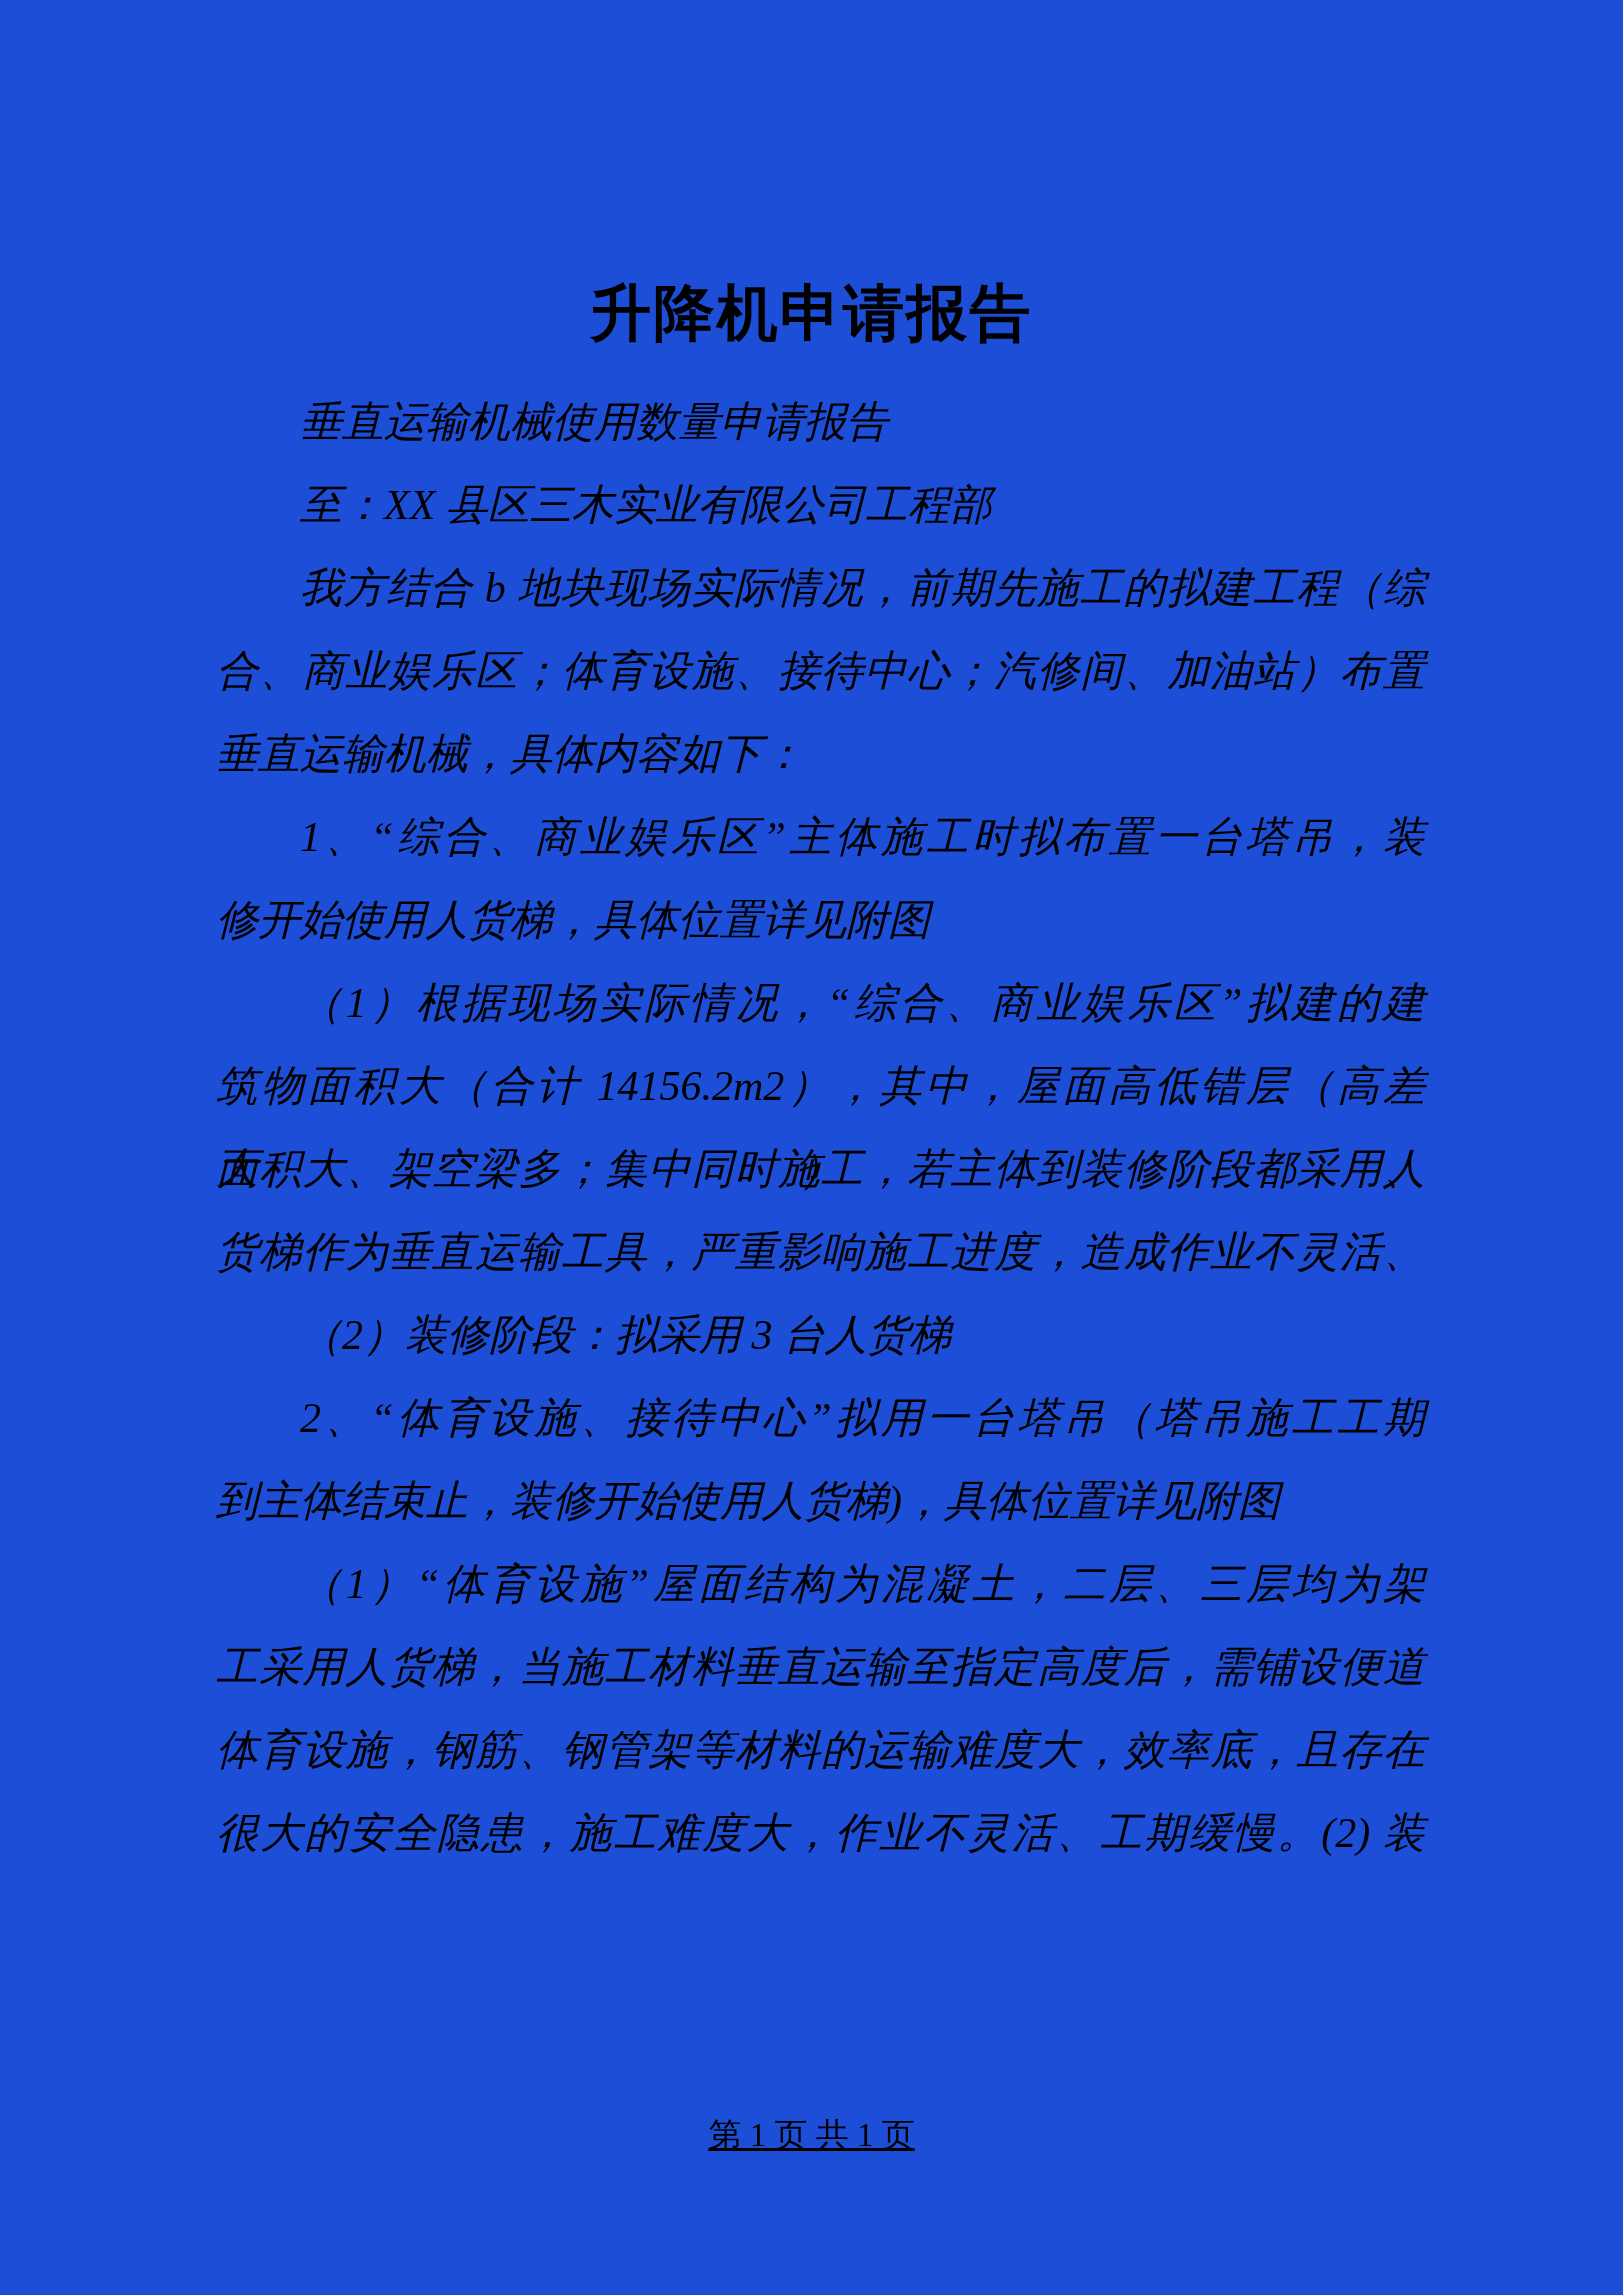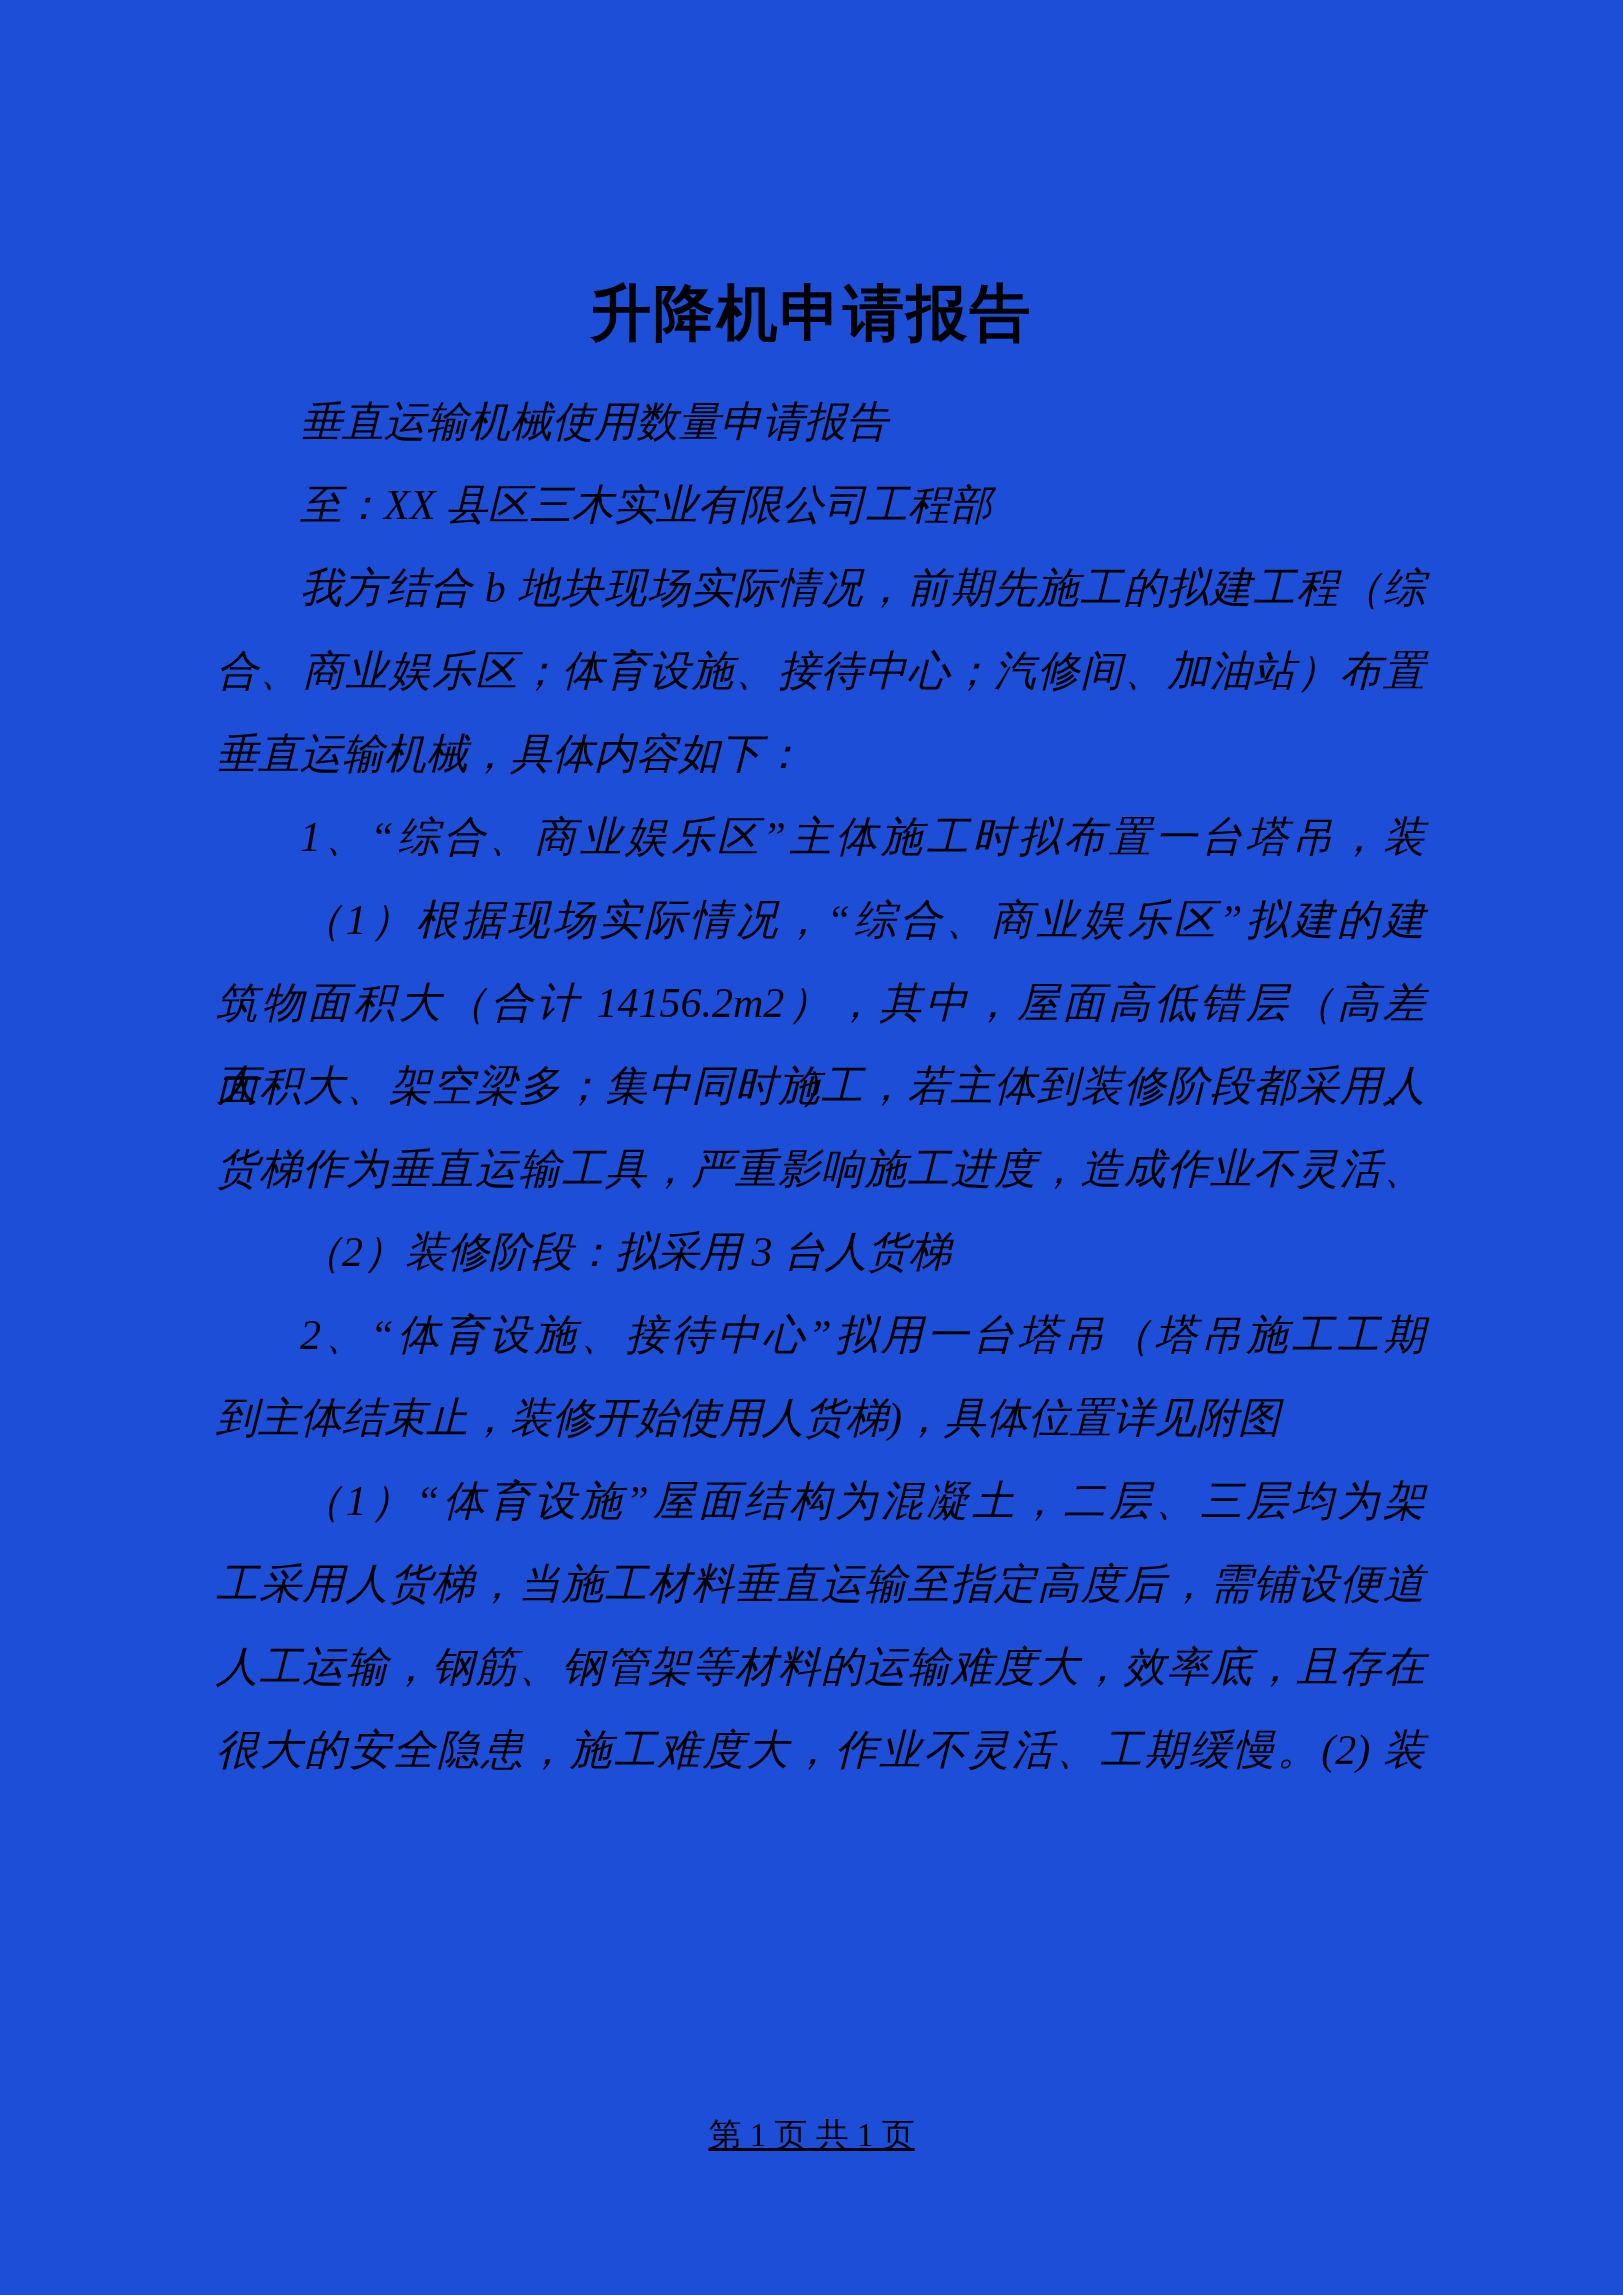--- a/index.html
+++ b/index.html
@@ -74,28 +74,29 @@
 <div class="page">
   <div class="doc-title">升降机申请报告</div>
 
   <div class="doc-body">
       <div class="line left indent">垂直运输机械使用数量申请报告</div>
       <div class="line left indent">至：XX 县区三木实业有限公司工程部</div>
       <div class="line justify indent">我方结合 b 地块现场实际情况，前期先施工的拟建工程（综</div>
       <div class="line justify">合、商业娱乐区；体育设施、接待中心；汽修间、加油站）布置</div>
       <div class="line left">垂直运输机械，具体内容如下：</div>
       <div class="line justify indent">1、“综合、商业娱乐区”主体施工时拟布置一台塔吊，装</div>
+      <div class="line left">修开始使用人货梯，具体位置详见附图</div>
       <div class="line justify indent">（1）根据现场实际情况，“综合、商业娱乐区”拟建的建</div>
       <div class="line justify">筑物面积大（合计 14156.2m2），其中，屋面高低错层（高差大）、</div>
       <div class="line justify">面积大、架空梁多；集中同时施工，若主体到装修阶段都采用人</div>
       <div class="line justify">货梯作为垂直运输工具，严重影响施工进度，造成作业不灵活、</div>
       <div class="line left indent">（2）装修阶段：拟采用 3 台人货梯</div>
       <div class="line justify indent">2、“体育设施、接待中心”拟用一台塔吊（塔吊施工工期</div>
       <div class="line left">到主体结束止，装修开始使用人货梯)，具体位置详见附图</div>
       <div class="line justify indent">（1）“体育设施”屋面结构为混凝土，二层、三层均为架</div>
       <div class="line justify">工采用人货梯，当施工材料垂直运输至指定高度后，需铺设便道</div>
-      <div class="line justify">人工运输，钢筋、钢管架等材料的运输难度大，效率底，且存在</div>
+      <div class="line justify">体育设施，钢筋、钢管架等材料的运输难度大，效率底，且存在</div>
       <div class="line justify">很大的安全隐患，施工难度大，作业不灵活、工期缓慢。(2) 装</div>
     </div>
 
   <div class="page-footer">第 1 页 共 1 页</div>
 </div>
 
 
 </body></html>

